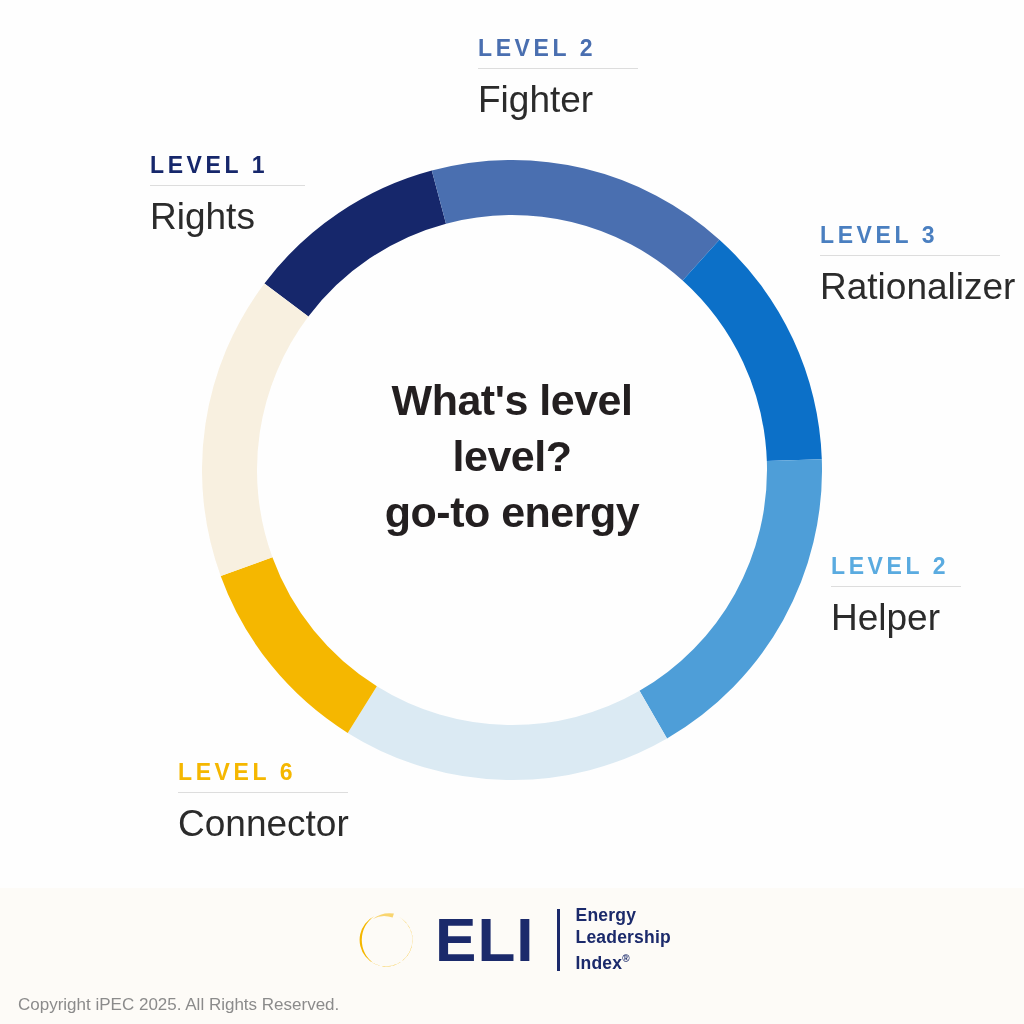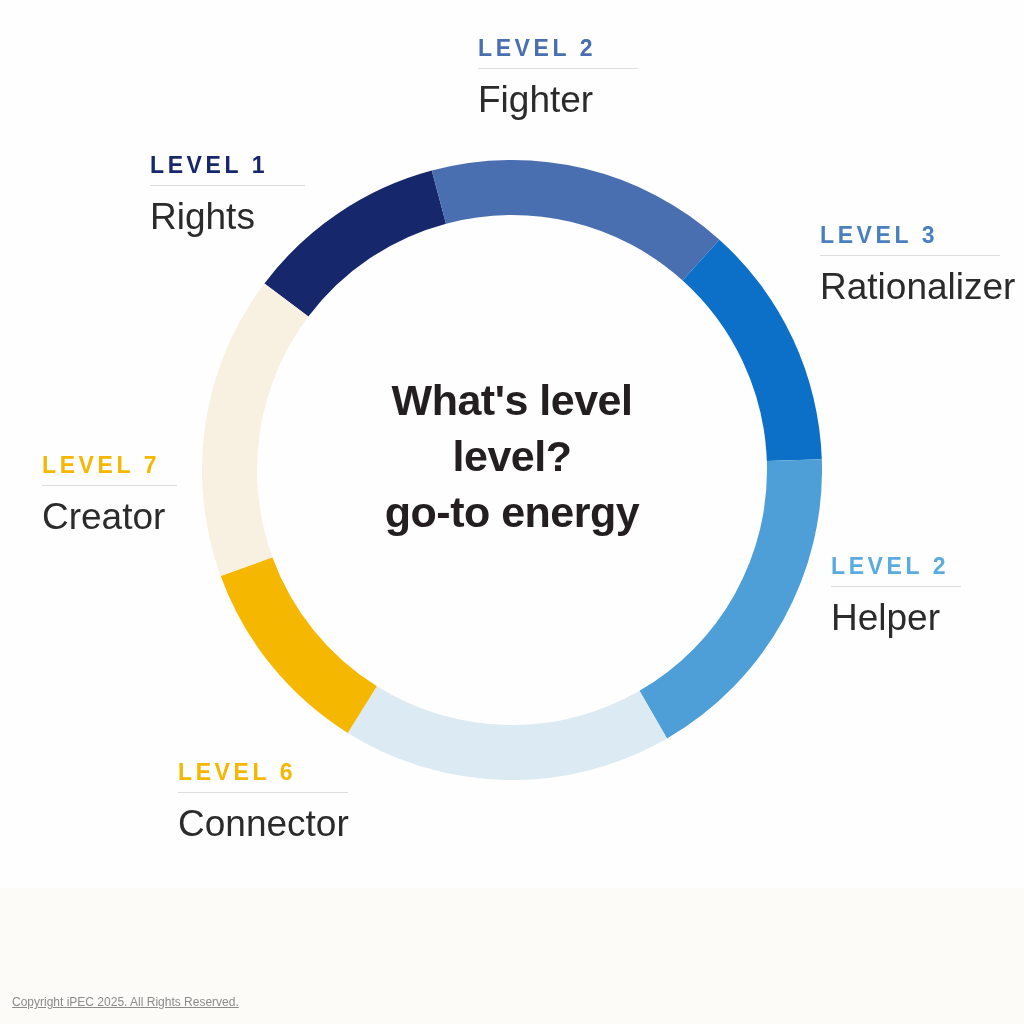--- a/index.html
+++ b/index.html
@@ -117,26 +117,25 @@
   #logo-tagline {
     font-size: 17.5px;
     line-height: 21.5px;
     font-weight: bold;
     color: #1b2a6b;
     letter-spacing: 0.2px;
   }
   #logo-tagline sup { font-size: 10px; vertical-align: super; }
   #copyright {
     position: absolute;
-    left: 12px;
+    left: 18px;
     top: 995px;
-    font-size: 12px;
+    font-size: 17px;
     color: #8b8b8b;
     white-space: nowrap;
-    text-decoration: underline;
   }
 </style>
 </head>
 <body>
 
 <div id="canvas">
 
   <div id="donut-wrap">
     <svg id="donut-svg" viewBox="0 0 620 620">
       <g id="donut-segments">
@@ -181,24 +180,35 @@
     <div class="lvl-name">Helper</div>
   </div>
 
 
   <div class="level-label align-left" id="label-level-6">
     <div class="lvl-kicker" style="color: rgb(245, 183, 0);">LEVEL 6</div>
     <div class="lvl-rule"></div>
     <div class="lvl-name">Connector</div>
   </div>
 
-  <div class="level-label align-left" id="label-level-7">
-    <div class="lvl-kicker" style="color: rgb(245, 183, 0);">LEVEL 7</div>
-    <div class="lvl-rule"></div>
-    <div class="lvl-name">Creator</div>
-  </div>
 
   <div id="footer-band"></div>
 
+  <div id="logo-row">
+    <svg id="logo-mark" viewBox="0 0 100 100">
+      <path id="logo-mark-path" d="M 68 14
+               A 40 40 0 1 1 32 14
+               A 44 44 0 0 0 32 86
+               A 40 40 0 0 0 68 14 Z" fill="#f5b700"></path>
+      <path d="M 62 10 A 42 42 0 0 0 30 18 A 38 38 0 0 1 60 16 Z" fill="#f5b700" opacity="0.55"></path>
+    </svg>
+    <div id="logo-eli">ELI</div>
+    <div id="logo-divider"></div>
+    <div id="logo-tagline">
+      <div>Energy</div>
+      <div>Leadership</div>
+      <div><span>Index</span><sup>®</sup></div>
+    </div>
+  </div>
 
   <div id="copyright">Copyright iPEC 2025. All Rights Reserved.</div>
 
 </div>
 
 </body></html>

